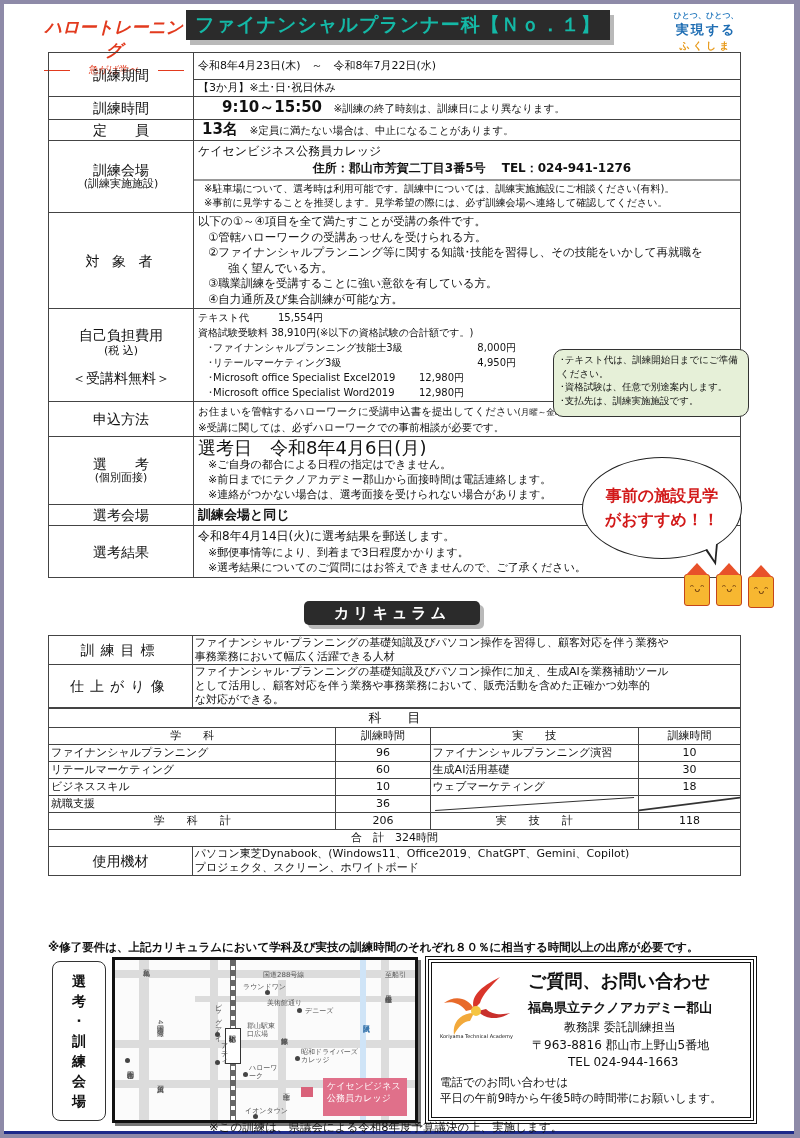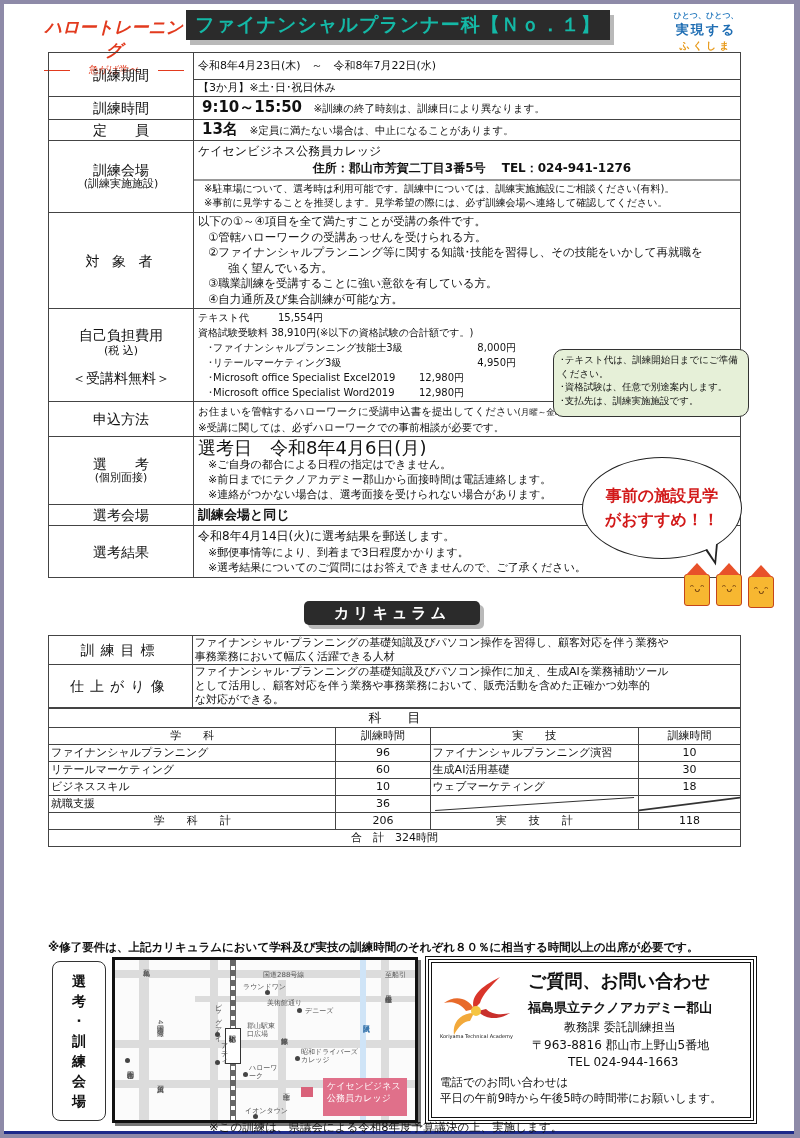--- a/index.html
+++ b/index.html
@@ -157,21 +157,21 @@
         <tr>
       <td class="lbl" rowspan="2">訓練期間</td>
       <td class="big" style="height:26px;">令和8年4月23日(木)　～　令和8年7月22日(水)</td>
     </tr>
     <tr>
       <td class="note ind1" style="height:16px;">【3か月】※土･日･祝日休み</td>
     </tr>
     <tr>
       <td class="lbl" style="height:22px;">訓練時間</td>
       <td>
-        <span class="bold14" style="padding-left:4px;">9:10～15:50</span>
+        <span class="bold14" style="padding-left:4px;margin-left:20px;">9:10～15:50</span>
         <span class="note" style="padding-left:8px;">※訓練の終了時刻は、訓練日により異なります。</span>
       </td>
     </tr>
     <tr>
       <td class="lbl" style="height:20px;">定　　員</td>
       <td>
         <span class="bold14" style="padding-left:4px;">13名</span>
         <span class="note" style="padding-left:8px;">※定員に満たない場合は、中止になることがあります。</span>
       </td>
     </tr>
@@ -354,20 +354,27 @@
           </td>
     </tr>
     <tr class="subj">
       <td colspan="2" class="ctr">学　　科　　計</td>
       <td class="ctr">206</td>
       <td class="ctr">実　　技　　計</td>
       <td class="ctr">118</td>
     </tr>
     <tr class="subj">
       <td colspan="5" class="ctr">合　計　324時間</td>
+    </tr>
+    <tr>
+      <td class="lbl" style="letter-spacing:0;">使用機材</td>
+      <td colspan="4">
+        <div>パソコン東芝Dynabook、(Windows11、Office2019、ChatGPT、Gemini、Copilot)</div>
+        <div>プロジェクタ、スクリーン、ホワイトボード</div>
+      </td>
     </tr>
   </tbody>
     </table>
 
   <div class="footnote">※修了要件は、上記カリキュラムにおいて学科及び実技の訓練時間のそれぞれ８０％に相当する時間以上の出席が必要です。</div>
 
   <div class="vlabel">
     <span>選</span>
     <span>考</span>
     <span>･</span>

